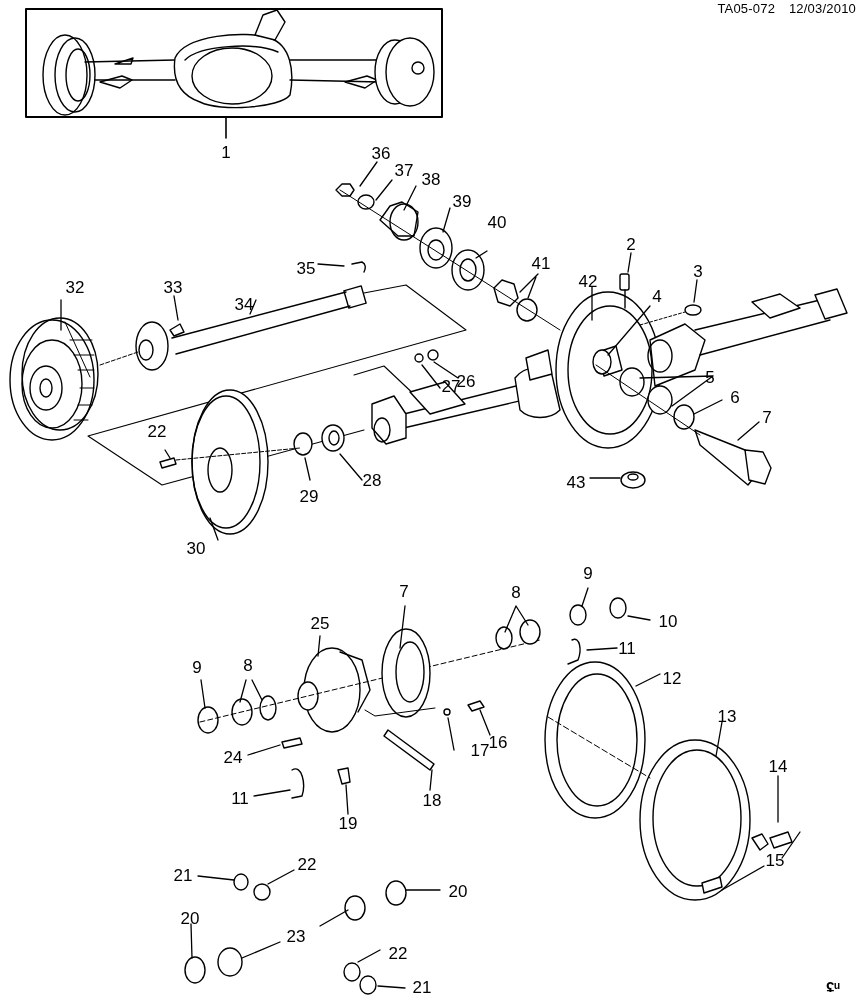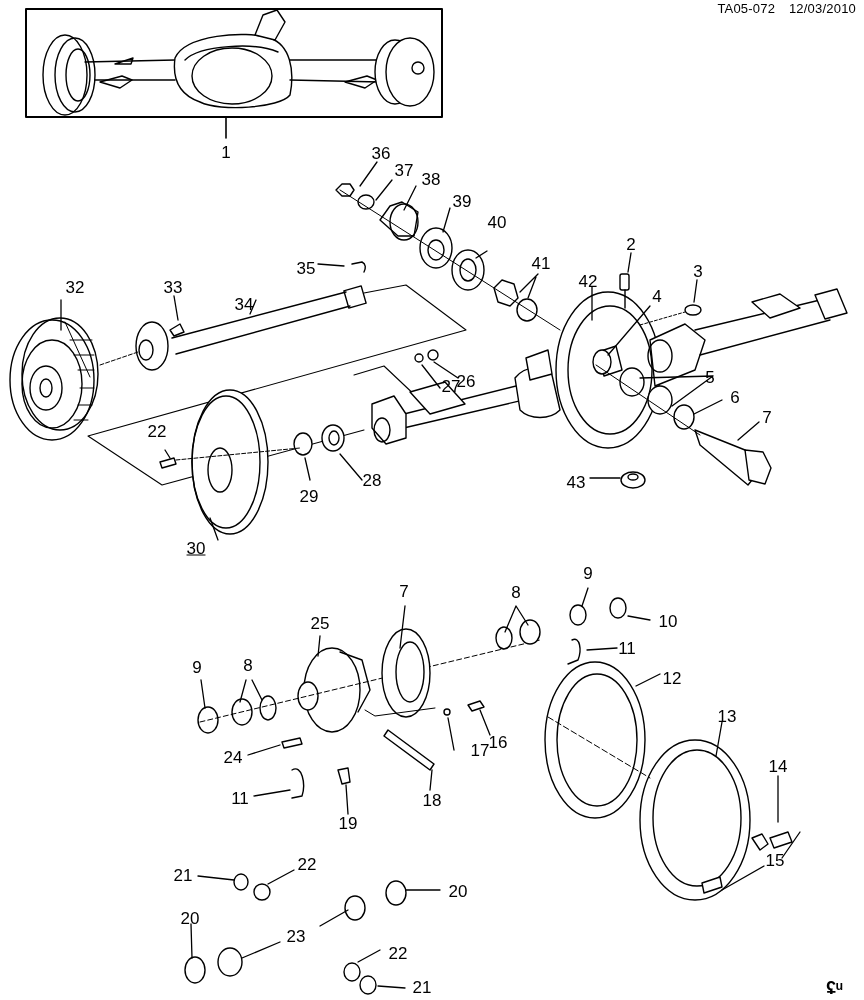--- a/index.html
+++ b/index.html
@@ -1,21 +1,21 @@
 <!DOCTYPE html>
 <html><head>
 <meta charset="utf-8">
 <style>
   html,body{margin:0;padding:0;background:#fff;}
   body{width:864px;height:1000px;position:relative;overflow:hidden;font-family:"Liberation Sans",sans-serif;color:#000;}
   .hdr{position:absolute;top:1px;right:8px;font-size:13px;letter-spacing:0.2px;}
   .hdr span{margin-left:10px;}
   svg.art{position:absolute;left:0;top:0;}
   .lbl{position:absolute;font-size:17px;line-height:17px;transform:translate(-50%,-50%);white-space:nowrap;}
-  .logo{position:absolute;left:826px;top:978px;font-size:18px;font-weight:bold;}
+  .logo{position:absolute;left:826px;top:978px;font-size:15px;font-weight:bold;}
 </style>
 </head>
 <body>
 
 <div class="hdr">
   <span>TA05-072</span>
   <span>12/03/2010</span>
 </div>
 
 <svg class="art" width="864" height="1000" viewBox="0 0 864 1000" fill="none" stroke="#000" stroke-width="1.4" stroke-linecap="round" stroke-linejoin="round">
@@ -244,21 +244,21 @@
 <div class="lbl" style="left:497px;top:222px;">40</div>
 <div class="lbl" style="left:541px;top:263px;">41</div>
 <div class="lbl" style="left:588px;top:281px;">42</div>
 <div class="lbl" style="left:306px;top:268px;">35</div>
 <div class="lbl" style="left:75px;top:287px;">32</div>
 <div class="lbl" style="left:173px;top:287px;">33</div>
 <div class="lbl" style="left:244px;top:304px;">34</div>
 <div class="lbl" style="left:466px;top:381px;">26</div>
 <div class="lbl" style="left:451px;top:386px;">27</div>
 <div class="lbl" style="left:157px;top:431px;">22</div>
-<div class="lbl" style="left:196px;top:548px;text-decoration:underline;">30</div>
+<div class="lbl" style="left:196px;top:548px;">30</div>
 <div class="lbl" style="left:309px;top:496px;">29</div>
 <div class="lbl" style="left:372px;top:480px;">28</div>
 <div class="lbl" style="left:404px;top:591px;">7</div>
 <div class="lbl" style="left:516px;top:592px;">8</div>
 <div class="lbl" style="left:588px;top:573px;">9</div>
 <div class="lbl" style="left:668px;top:621px;">10</div>
 <div class="lbl" style="left:627px;top:648px;">11</div>
 <div class="lbl" style="left:320px;top:623px;">25</div>
 <div class="lbl" style="left:197px;top:667px;">9</div>
 <div class="lbl" style="left:248px;top:665px;">8</div>

